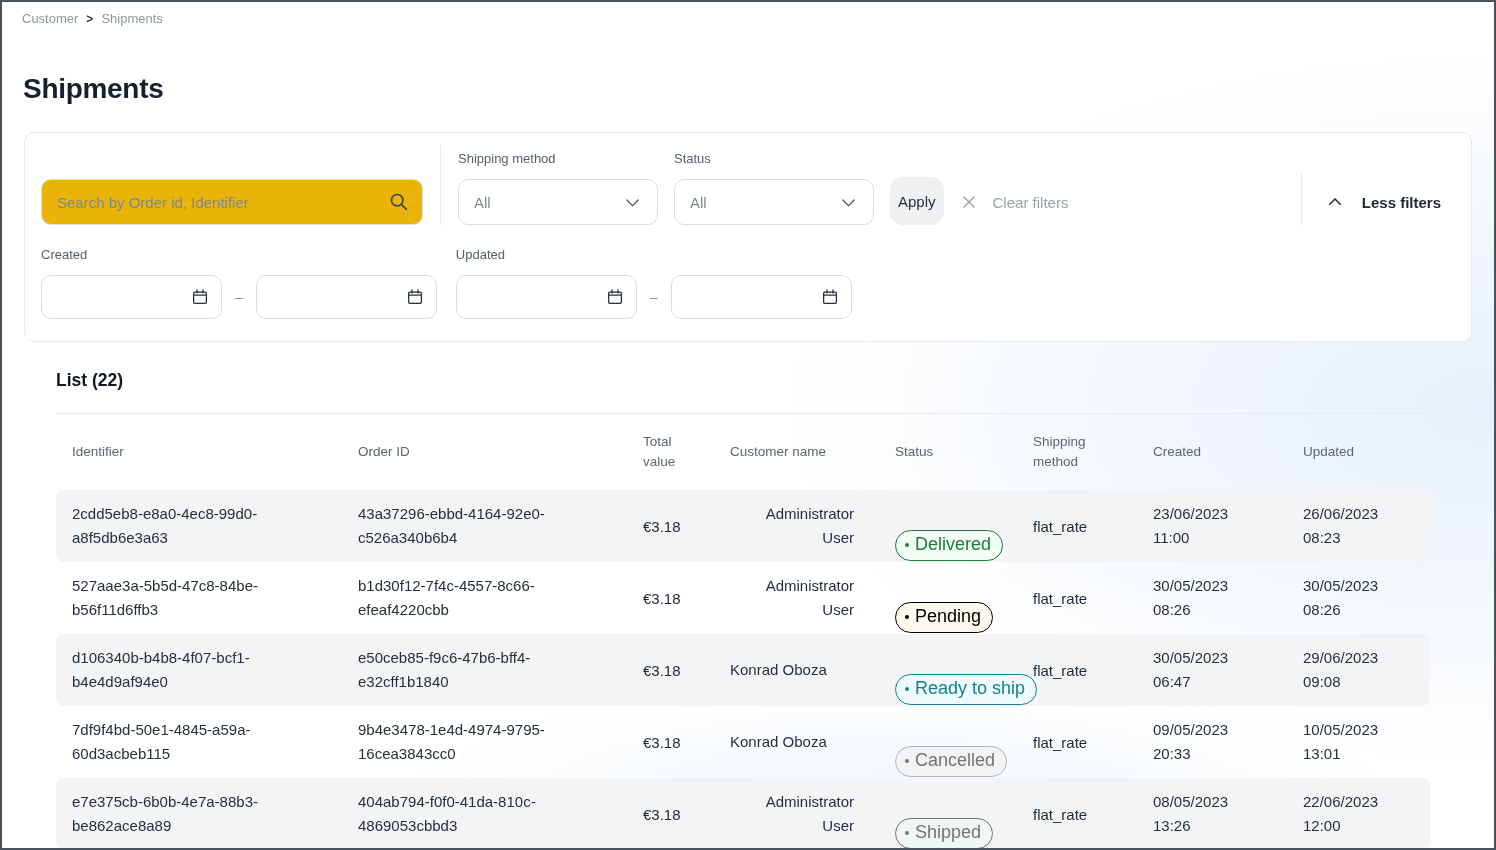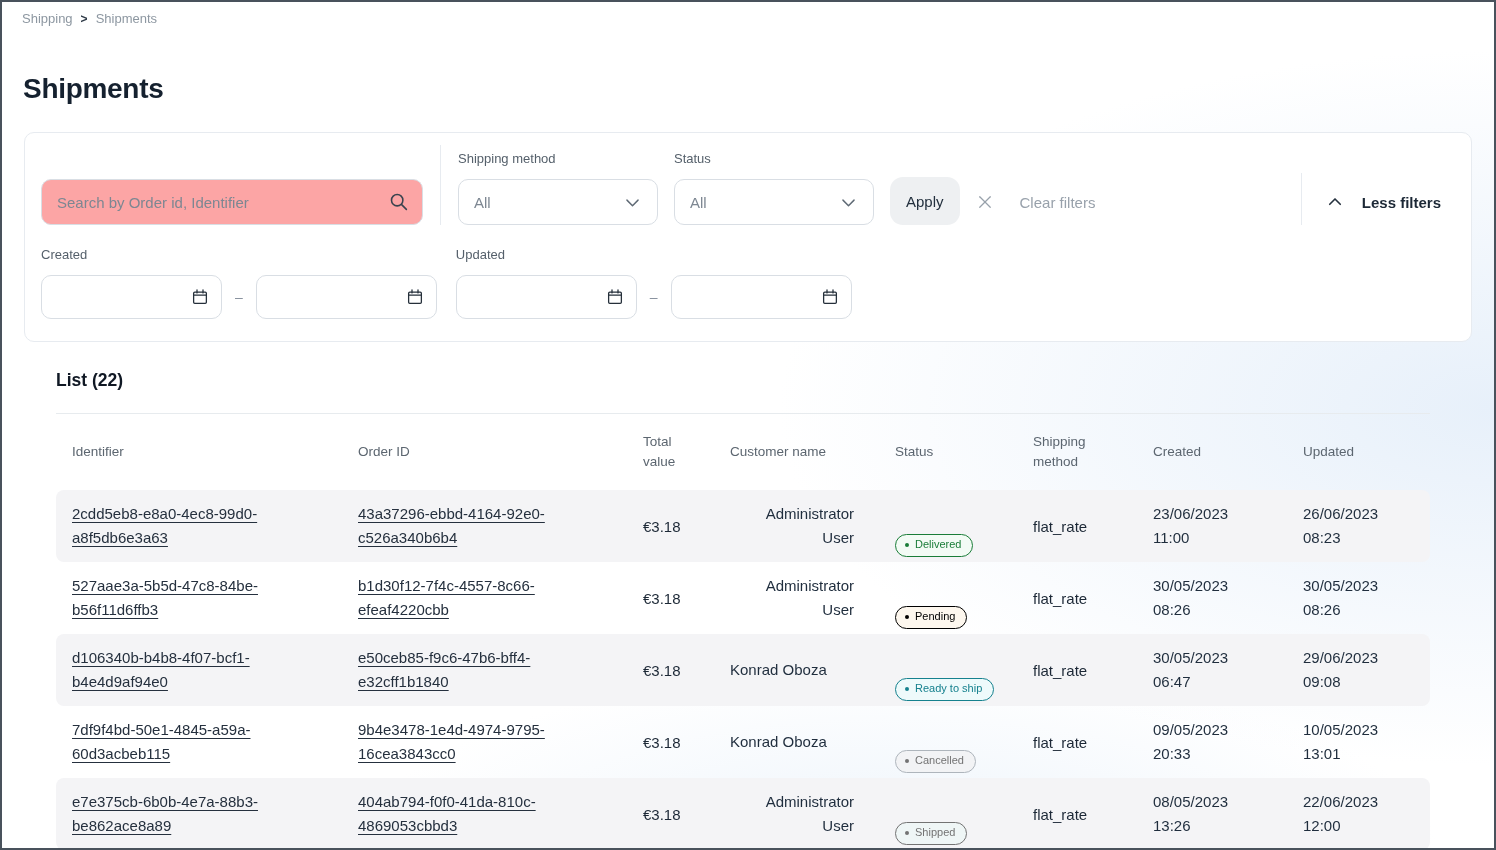--- a/index.html
+++ b/index.html
@@ -48,49 +48,49 @@
   }
   .filter-row-1 { display: flex; align-items: flex-end; }
   .control-label { font-size: 13px; color: #55606b; height: 20px; margin-bottom: 8px; }
   .search-wrap { position: relative; width: 382px; }
   .search-input {
     width: 100%; height: 46px;
     border: 1px solid #d9dee4; border-radius: 10px;
     padding: 0 44px 0 15px;
     font-size: 15px; color: #2a3644;
     font-family: inherit;
-    background: #fca5a5; outline: none;
+    background: #eab308; outline: none;
   }
   .search-input::placeholder { color: #7d8792; opacity: 1; }
   .search-icon {
     position: absolute; right: 14px; top: 12px;
     width: 21px; height: 21px; color: #39434e; pointer-events: none;
   }
   .vdiv { width: 1px; background: #e7ebf0; align-self: stretch; margin: 0 17px 0 17px; }
   .vdiv-short { width: 1px; background: #e7ebf0; height: 52px; align-self: flex-end; margin: 0 0 0 0; }
   .select-group { width: 200px; }
   .select-group + .select-group { margin-left: 16px; }
   .select-box {
     height: 46px; border: 1px solid #d9dee4; border-radius: 10px;
     display: flex; align-items: center; justify-content: space-between;
     padding: 0 15px 0 15px; cursor: pointer; background: #fff;
   }
   .select-value { font-size: 15px; color: #7d8792; }
   .chevron-down { width: 19px; height: 19px; color: #5f6a75; }
   .apply-btn {
     margin-left: 16px;
-    height: 48px; padding: 0 16px;
+    height: 48px; padding: 0 8px;
     background: #eef0f2; border: none; border-radius: 13px;
     font-size: 15px; color: #222f3d; font-family: inherit;
     cursor: pointer;
     margin-top: 32px;
   }
   .clear-btn {
     margin-left: 16px; height: 46px;
-    display: flex; align-items: center; gap: 26px;
+    display: flex; align-items: center; gap: 15px;
     background: none; border: none; cursor: pointer;
     font-size: 15px; color: #98a1ab; font-family: inherit;
   }
   .x-icon { width: 18px; height: 18px; color: #98a1ab; }
   .spacer { flex: 1; }
   .less-filters {
     margin-left: 24px; margin-right: 14px; height: 46px;
     display: flex; align-items: center; gap: 18px;
     background: none; border: none; cursor: pointer;
     font-size: 15px; font-weight: 700; color: #1c2836; font-family: inherit;
@@ -126,47 +126,47 @@
     padding-left: 16px;
   }
   .thead { height: 76px; color: #5c6670; font-size: 13.5px; line-height: 1.45; }
   .th-totalvalue span { display: inline-block; max-width: 48px; }
   .th-shippingmethod span { display: inline-block; max-width: 64px; }
 
   .trow { height: 72px; border-radius: 8px; font-size: 15px; }
   .trow.zebra { background: #f4f4f6; }
   .cell { padding-right: 14px; }
   .uuid-link {
-    color: #25303e; text-decoration: underline; text-underline-offset: 2.5px;
+    color: #25303e; text-underline-offset: 2.5px;
     display: inline-block; max-width: 214px; line-height: 1.6; cursor: pointer;
   }
   .cust-name { display: inline-block; max-width: 124px; line-height: 1.6; text-align: right; }
   .dt span { display: block; line-height: 1.6; }
   .money, .ship-method { color: #1c2836; }
 
   .badge {
     display: inline-flex; align-items: center; gap: 6px;
     border: 1px solid currentColor; border-radius: 999px;
     padding: 3.5px 11px 4.5px 9px;
-    font-size: 11px; line-height: 1.2; white-space: nowrap; margin-top: 39px;
+    font-size: 18px; line-height: 1.2; white-space: nowrap; margin-top: 39px;
   }
   .badge::before { content: ""; width: 4px; height: 4px; border-radius: 50%; background: currentColor; }
   .badge--delivered { color: #1a7d38; background: #f3fbf5; }
   .badge--pending { color: #000000; background: #fdf7ee; }
   .badge--ready-to-ship { color: #15818e; background: #eefafb; }
   .badge--cancelled { color: #737373; background: #f2f3f5; border-color: #aeb5bc; }
   .badge--shipped { color: #737373; background: #eff6f6; }
 </style>
 </head>
 <body>
 
 <div class="screen">
 
   <nav class="breadcrumb">
-    <span class="crumb">Shipping</span>
+    <span class="crumb">Customer</span>
     <span class="sep">&gt;</span>
     <span class="crumb">Shipments</span>
   </nav>
 
   <h1 class="page-title">Shipments</h1>
 
   <section class="filter-card">
     <div class="filter-row-1">
       <div class="search-wrap">
         <input class="search-input" type="text" placeholder="Search by Order id, Identifier" style="">

